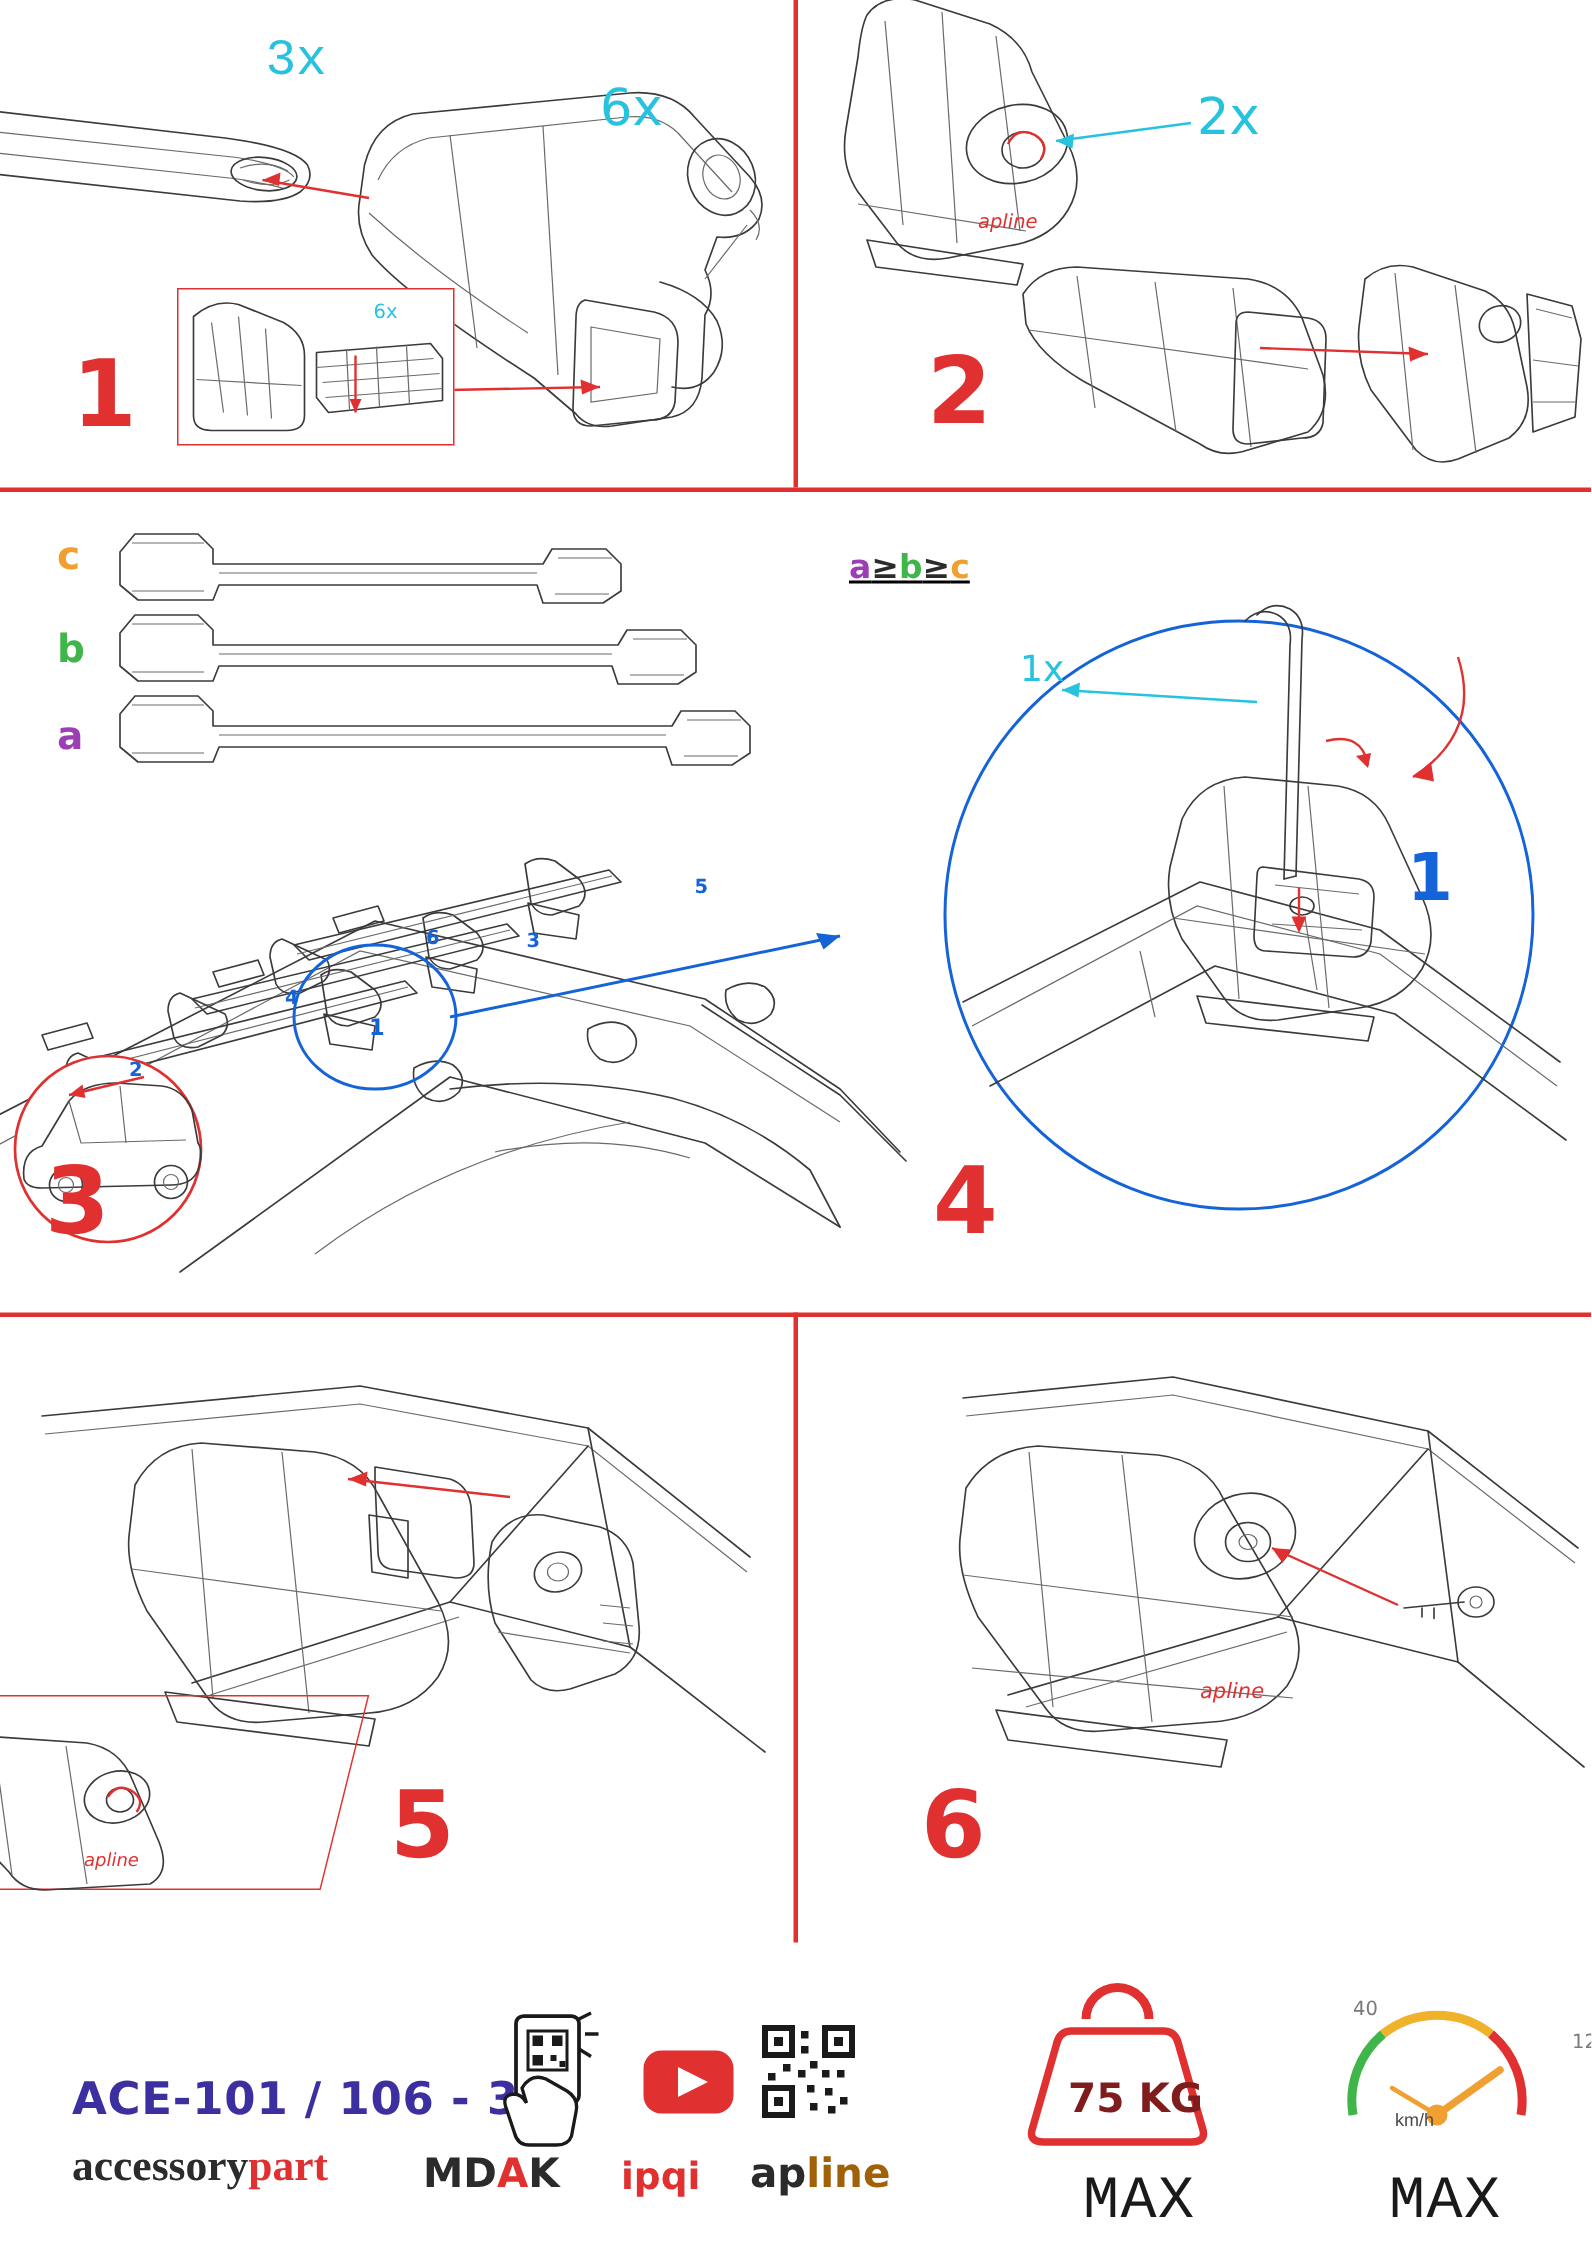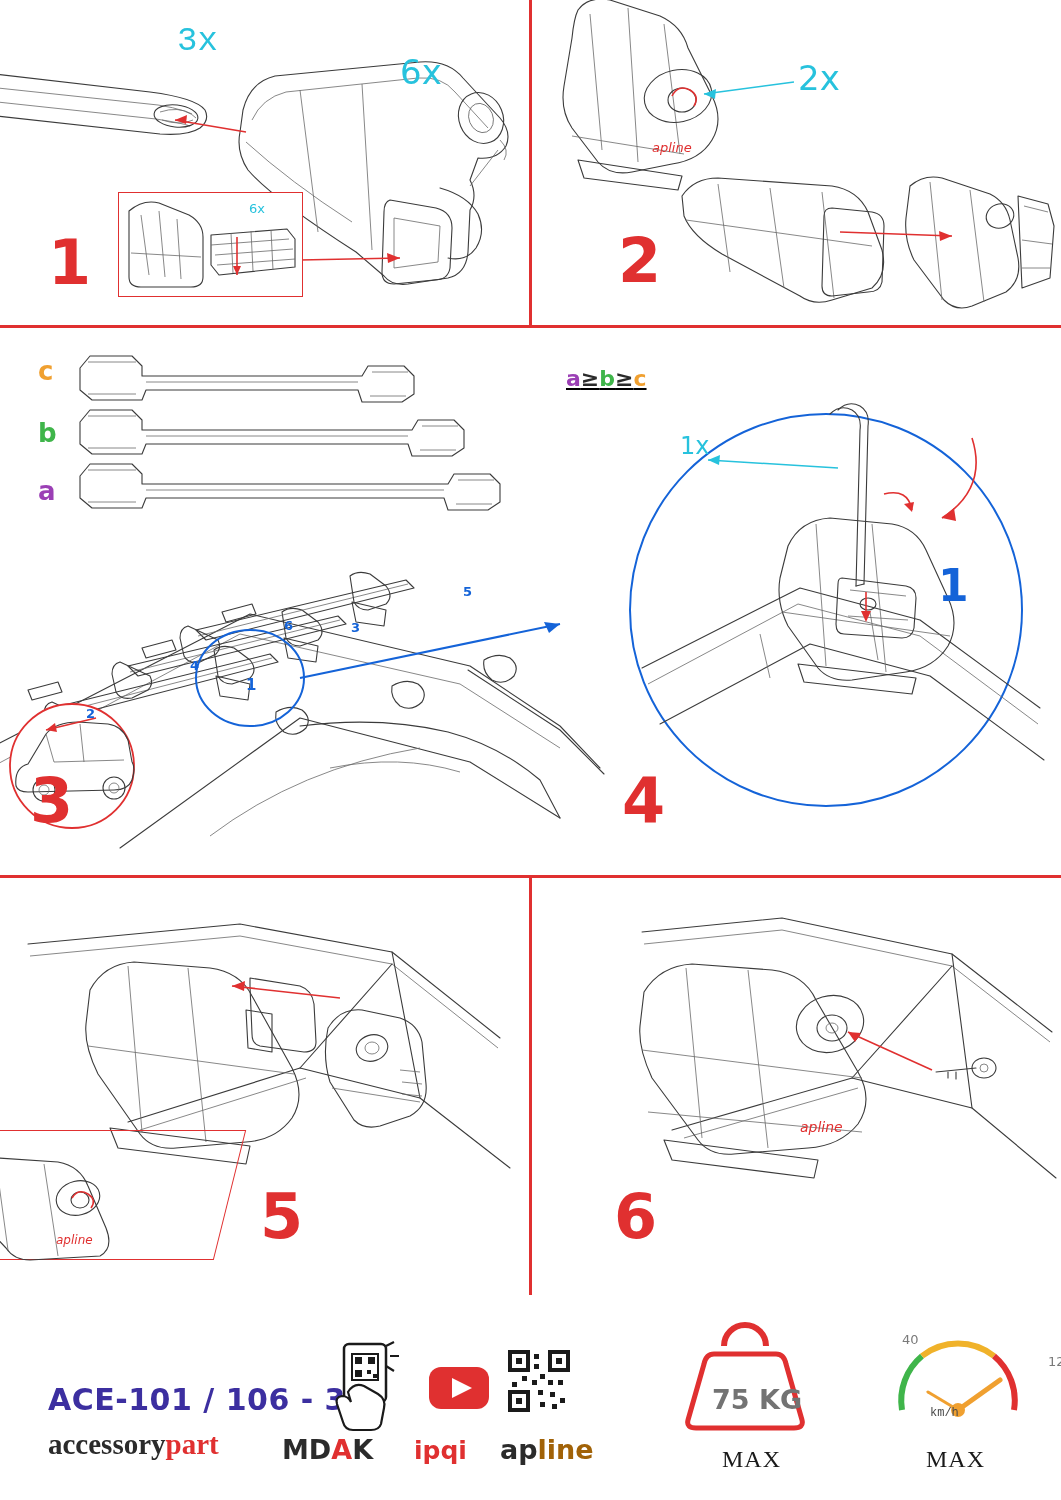--- a/index.html
+++ b/index.html
@@ -123,41 +123,41 @@
   .brand-apline {
     position: absolute;
     font-family: "DejaVu Sans", sans-serif;
     font-weight: bold;
     font-size: 27px;
     color: #2b2b2b;
   }
   .brand-apline .r { color: #a16207; }
   .max-label {
     position: absolute;
-    font-family: Liberation Serif, serif;
-    font-size: 24px;
+    font-family: Liberation Mono, monospace;
+    font-size: 40px;
     color: #1a1a1a;
     letter-spacing: 1px;
   }
   .weight-text {
     position: absolute;
     font-family: "DejaVu Sans", sans-serif;
     font-weight: bold;
     font-size: 27px;
-    color: #737373;
+    color: #7f1d1d;
   }
   .speed-tick {
     position: absolute;
     font-family: "DejaVu Sans", sans-serif;
     font-size: 13px;
     color: #7a7a7a;
   }
   .speed-unit {
     position: absolute;
-    font-family: Liberation Mono, monospace;
+    font-family: Liberation Sans, sans-serif;
     font-size: 12px;
     color: #4a4a4a;
   }
   .lbl-tiny {
     position: absolute;
     font-family: "DejaVu Sans", sans-serif;
     font-size: 13px;
     color: #1463d8;
     font-weight: bold;
   }

